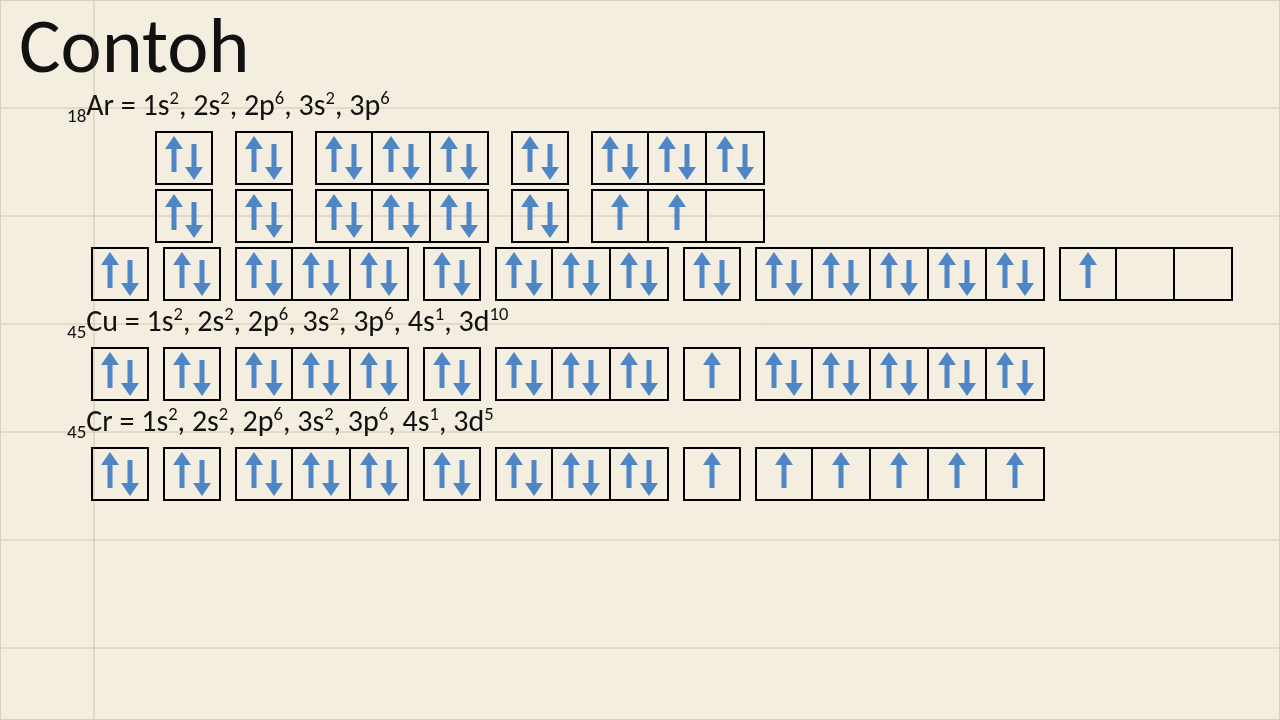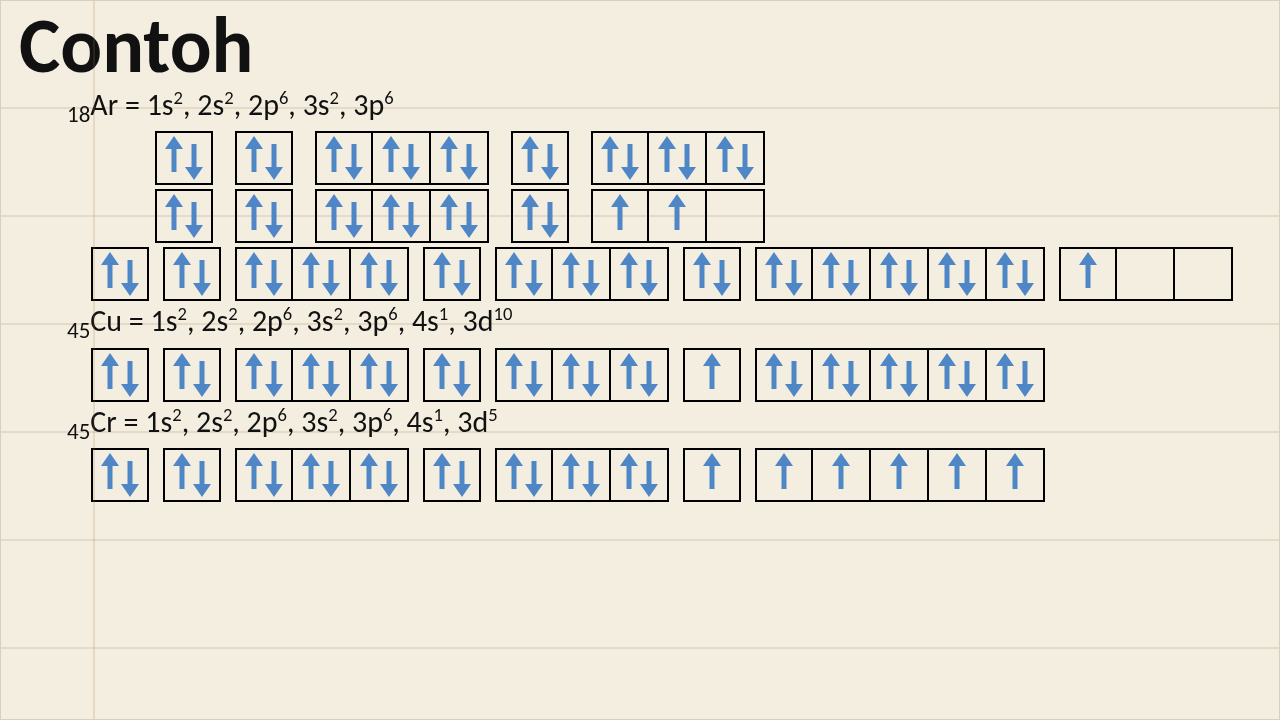--- a/index.html
+++ b/index.html
@@ -21,24 +21,24 @@
       transparent 0 106px,
       rgba(160,120,80,.18) 106px 108px
     );
     pointer-events:none;
   }
   body::after{
     content:"";position:absolute;top:0;bottom:0;left:92px;width:2px;
     background:rgba(160,120,80,.18);pointer-events:none;
   }
   .slide{position:relative;padding:6px 14px 10px 14px}
-  h1{margin:0 0 2px 4px;font-weight:700;font-size:78px;line-height:1}
+  h1{margin:0 0 2px 4px;font-weight:400;font-size:78px;line-height:1}
   .row{margin-left:52px;margin-top:2px}
   .formula{font-size:30px;line-height:1.15;white-space:nowrap}
-  .z{font-size:23px;vertical-align:sub}
+  .z{font-size:19px;vertical-align:sub}
   sup{font-size:.62em;vertical-align:super}
   .diagram{display:flex;gap:22px;margin-top:4px;margin-left:88px;align-items:flex-start}
   .wide{margin-left:24px;gap:14px}
   .group{display:flex}
   .cell{
     width:58px;height:54px;border:2px solid #000;
     display:flex;align-items:center;justify-content:center;gap:6px;
     box-sizing:border-box;background:transparent;
   }
   .group .cell + .cell{border-left:none}

